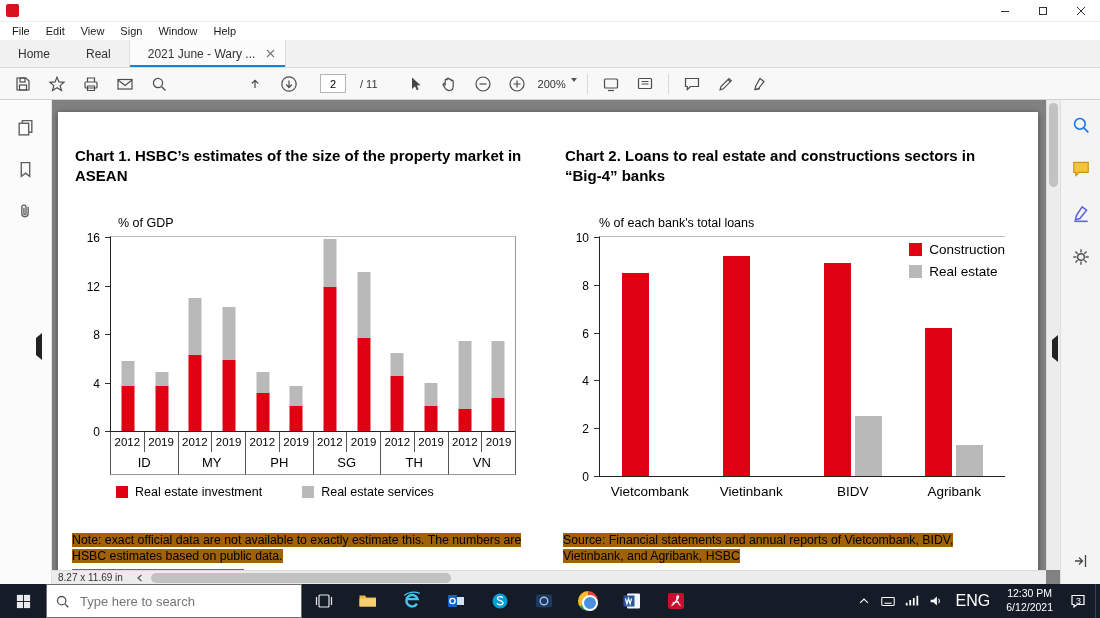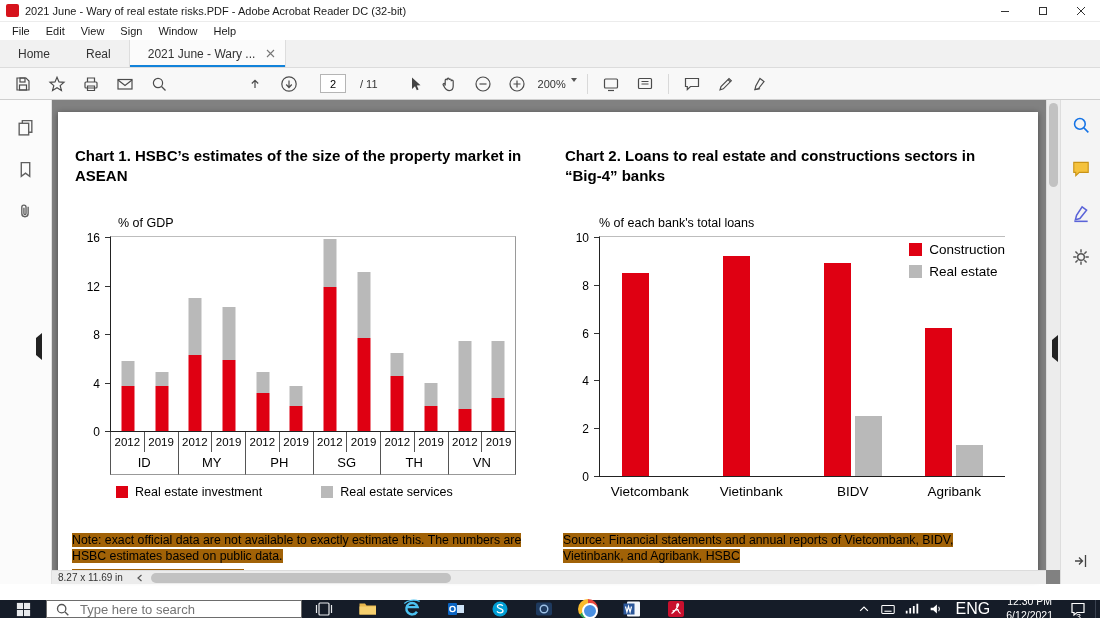--- a/index.html
+++ b/index.html
@@ -91,37 +91,37 @@
   .stack1{position:absolute;left:50%;bottom:0;transform:translateX(-50%);width:13px;
           display:flex;flex-direction:column-reverse;}
   .pair2{position:absolute;left:50%;bottom:0;transform:translateX(-50%);display:flex;align-items:flex-end;gap:4px;}
   .bar2{width:27px;}
   .xrow{display:flex;}
   #chart1 .xrow{margin-left:38px;}
   .ycell{flex:1;text-align:center;font-size:11.5px;line-height:20px;border-left:1px solid #555;}
   .ycell:last-child{border-right:1px solid #555;}
   .gcell{flex:1;text-align:center;font-size:13px;line-height:22px;border-left:1px solid #555;border-bottom:1px solid #999;}
   .gcell:last-child{border-right:1px solid #555;}
-  .legend1{margin:10px 0 0 44px;display:flex;gap:59px;}
+  .legend1{margin:10px 0 0 44px;display:flex;gap:40px;}
   .lg-item,.lg-item2{display:flex;align-items:center;gap:7px;}
   .lg-sq{width:12px;height:12px;flex:none;}
   .lg-lb{font-size:12.5px;}
   #chart2-legend{position:absolute;top:5px;right:0;display:flex;flex-direction:column;gap:7px;}
   .lg-sq2{width:13px;height:13px;flex:none;}
   .lg-lb2{font-size:13.5px;}
   .bkrow{display:flex;margin-left:36px;}
   .bkcell{flex:1;text-align:center;font-size:13.5px;padding-top:7px;}
   .note{margin:0;font-size:12.3px;line-height:1.34;}
   .note span{background:#a16207;}
   #chart1-note{margin-top:33px;width:452px;}
   #chart1-source{margin-top:3px;width:452px;}
   #chart2-source{margin-top:33px;width:452px;}
 
   
-  #taskbar{position:absolute;left:0;bottom:0;width:100%;height:18px;background:#151c28;
+  #taskbar{position:absolute;left:0;bottom:0;width:100%;height:34px;background:#151c28;
            display:flex;align-items:center;}
   .start-btn{width:46px;height:100%;display:flex;align-items:center;justify-content:center;flex:none;}
   .tb-search{width:256px;height:100%;background:#fff;border:1px solid #6d6d6d;display:flex;align-items:center;
              padding:0 8px;gap:8px;flex:none;}
   .tb-search input{border:none;outline:none;font-size:13px;color:#333;width:195px;background:transparent;font-family:inherit;}
   .tb-ic{width:44px;height:100%;display:flex;align-items:center;justify-content:center;flex:none;}
   .chrome-ic{width:20px;height:20px;border-radius:50%;position:relative;
              background:conic-gradient(#e8453c 0 33%,#34a853 33% 66%,#f9bb2d 66% 100%);}
   .chrome-ic::after{content:"";position:absolute;left:4px;top:4px;width:12px;height:12px;border-radius:50%;
                     background:#4a90e2;border:2px solid #fff;}
@@ -133,21 +133,20 @@
   .ac-num{position:absolute;font-size:9px;color:#fff;top:12px;left:15px;}
   .show-desktop{width:5px;height:100%;border-left:1px solid #3a4250;flex:none;}
 </style>
 </head>
 <body>
 
 <div id="app">
 
   <div id="titlebar">
     <span class="tb-appicon"></span>
-    <span class="tb-title">2021 June - Wary of real estate risks.PDF - Adobe Acrobat Reader DC (32-bit)</span>
     <div class="win-controls">
       <span class="win-btn">
         <svg width="10" height="10" viewBox="0 0 10 10">
             <path d="M1,5.5 h8" stroke="#333" stroke-width="1"></path>
           </svg>
       </span>
       <span class="win-btn">
         <svg width="10" height="10" viewBox="0 0 10 10">
             <rect x="1.5" y="1.5" width="7" height="7" fill="none" stroke="#333" stroke-width="1"></rect>
           </svg>

